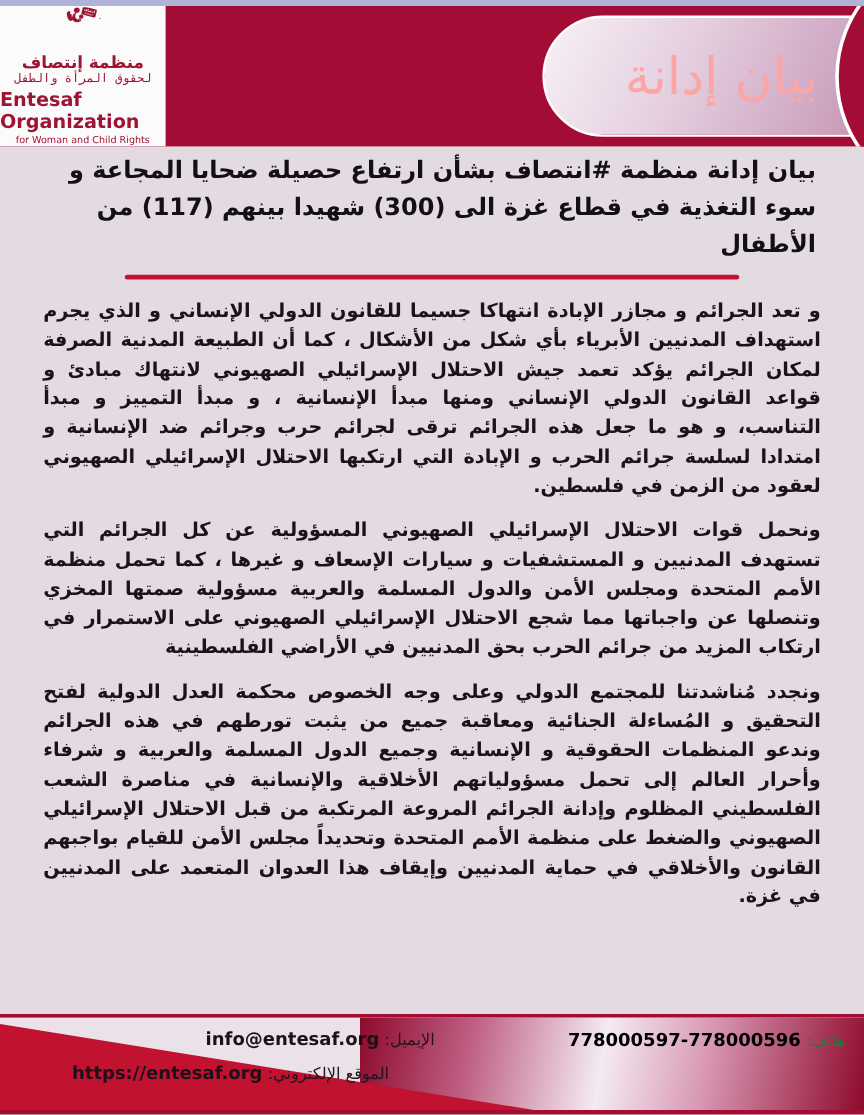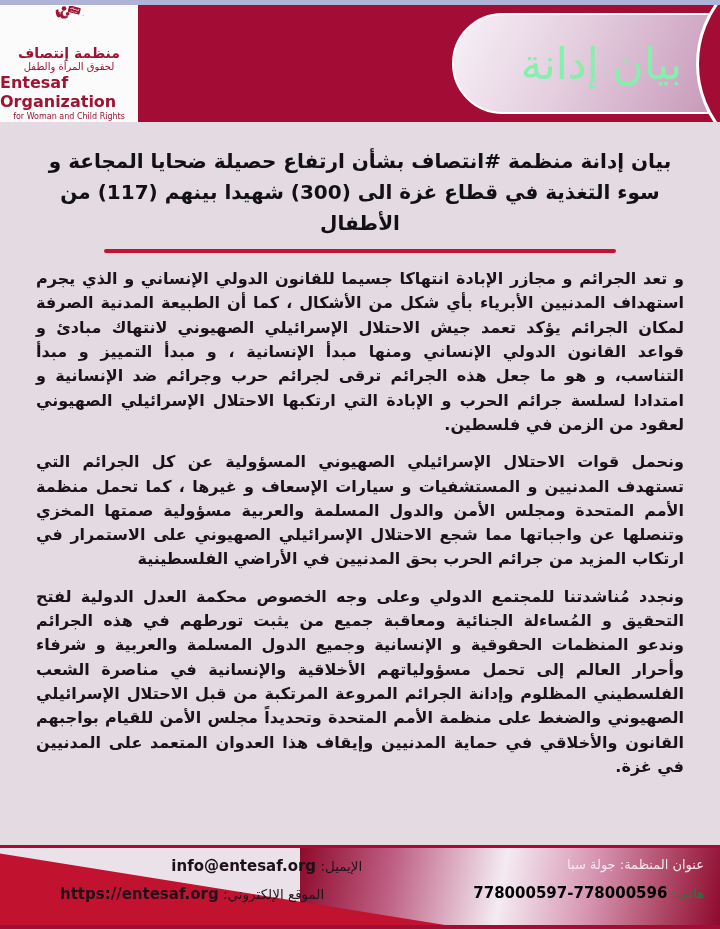--- a/index.html
+++ b/index.html
@@ -9,36 +9,36 @@
 
   .top-strip { height:5px; background:#AFB3D7; flex:none; }
   .bottom-strip { height:4px; background:#A30C34; flex:none; }
 
   
   .header { height:117px; background:#A30C34; position:relative; flex:none; overflow:hidden; }
   .logo-box { position:absolute; left:0; top:0; width:138px; height:117px; background:#FCFBFC;
               display:flex; flex-direction:column; align-items:center; padding-top:1px; z-index:4; }
   .emblem { width:122px; height:56px; display:block; }
   .logo-ar-1 { color:#9E1433; font-size:14px; font-weight:bold; line-height:1.15;margin-top:24px; }
-  .logo-ar-2 { color:#9E1433; font-size:10px; line-height:1.25; }
+  .logo-ar-2 { color:#9E1433; font-size:10px; line-height:1.25;font-family:Liberation Mono, monospace; }
   .logo-en-1 { color:#9E1433; font-size:16px; font-weight:bold; line-height:1.2; }
   .logo-en-2 { color:#9E1433; font-size:8px; font-weight:normal; line-height:1.3; }
 
   .banner-pill { position:absolute; left:452px; right:-30px; top:8px; bottom:8px;
                  background:linear-gradient(115deg,#F8F1F7 0%,#E4CEDF 40%,#D0A9C5 75%,#C08EAB 100%);
                  border:2px solid #FFFFFF; border-radius:60px 0 0 60px; z-index:1; }
   .banner-circle { position:absolute; width:210px; height:210px; right:-186px; top:-46px;
                    border-radius:50%; background:#A30C34; border:3px solid #FFFFFF; z-index:2; }
   .banner-title { position:absolute; z-index:3; right:38px; top:50%; transform:translateY(-50%);
-                  font-size:43px; color:#86efac; font-weight:500; direction:rtl; }
+                  font-size:43px; color:#fca5a5; font-weight:500; direction:rtl; }
 
   
   .main { flex:1 1 auto; padding:0 36px; overflow:hidden; direction:rtl; }
-  .doc-title { font-weight:bold; color:#121014; text-align:center; font-size:20px;
-               line-height:1.55; margin:24px 4px 0; }
+  .doc-title { font-weight:bold; color:#121014; font-size:20px;
+               line-height:1.55; margin:4px 4px 0; }
   .separator { width:512px; height:4px; background:#C1122F; margin:10px auto 14px; border-radius:2px; }
   .para { font-size:16px; line-height:1.52; text-align:justify; color:#1A1317;
           font-weight:600; margin-bottom:13px; }
 
   
   .footer { flex:none; height:80px; position:relative; border-top:3px solid #A30C34;
             background:#EBE2E9; overflow:hidden; }
   .footer-grad { position:absolute; top:0; bottom:0; left:300px; right:0;
                  background:linear-gradient(100deg,#8E0A2C 0%,#BE5F83 22%,#F4EBF2 48%,#D898B4 68%,#8E0A2C 100%); }
   .footer-triangle { position:absolute; left:0; top:0; width:445px; height:100%;
@@ -102,21 +102,20 @@
     <p class="para">ونحمل قوات الاحتلال الإسرائيلي الصهيوني المسؤولية عن كل الجرائم التي تستهدف المدنيين و المستشفيات و سيارات الإسعاف و غيرها ، كما تحمل منظمة الأمم المتحدة ومجلس الأمن والدول المسلمة والعربية مسؤولية صمتها المخزي وتنصلها عن واجباتها مما شجع الاحتلال الإسرائيلي الصهيوني على الاستمرار في ارتكاب المزيد من جرائم الحرب بحق المدنيين في الأراضي الفلسطينية</p>
     <p class="para">ونجدد مُناشدتنا للمجتمع الدولي وعلى وجه الخصوص محكمة العدل الدولية لفتح التحقيق و المُساءلة الجنائية ومعاقبة جميع من يثبت تورطهم في هذه الجرائم وندعو المنظمات الحقوقية و الإنسانية وجميع الدول المسلمة والعربية و شرفاء وأحرار العالم إلى تحمل مسؤولياتهم الأخلاقية والإنسانية في مناصرة الشعب الفلسطيني المظلوم وإدانة الجرائم المروعة المرتكبة من قبل الاحتلال الإسرائيلي الصهيوني والضغط على منظمة الأمم المتحدة وتحديداً مجلس الأمن للقيام بواجبهم القانون والأخلاقي في حماية المدنيين وإيقاف هذا العدوان المتعمد على المدنيين في غزة.</p>
 
   </div>
 
   <div class="footer">
     <div class="footer-grad"></div>
     <div class="footer-triangle"></div>
 
     <div class="footer-right">
-      <div class="footer-addr">عنوان المنظمة: جولة سبا</div>
       <div>
         <span class="footer-phone-label">هاتف:</span>
         <span class="footer-phone-value" dir="ltr">778000597-778000596</span>
       </div>
     </div>
 
     <div class="footer-left">
       <div class="footer-line">
         <span>الإيميل:</span>
         <span class="val" dir="ltr">info@entesaf.org</span>

